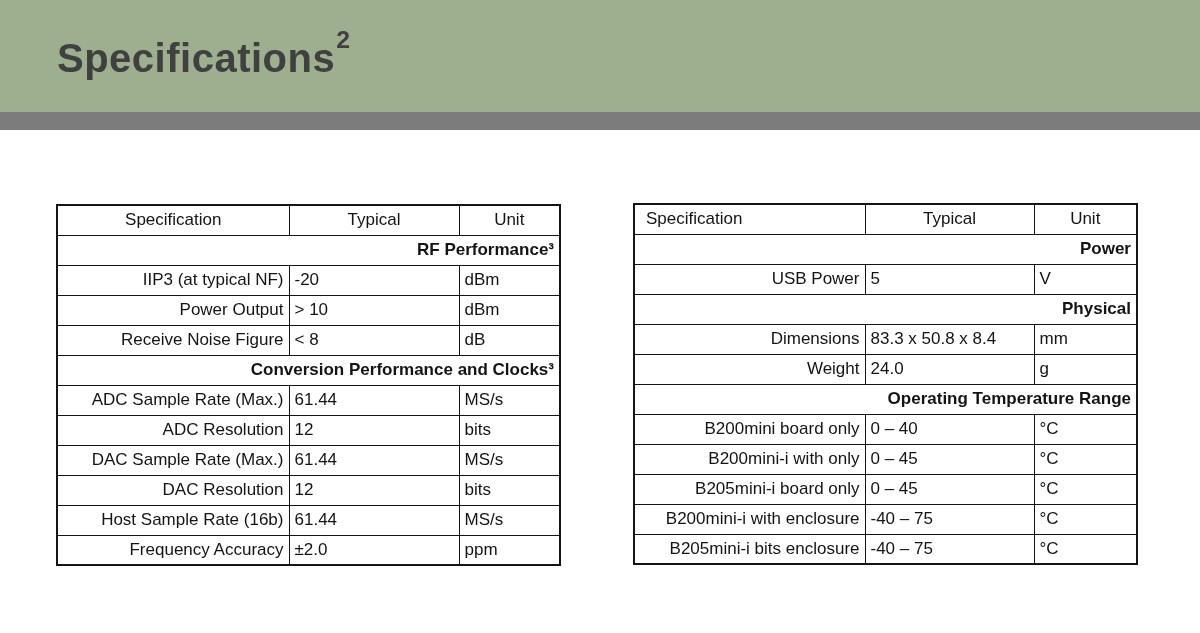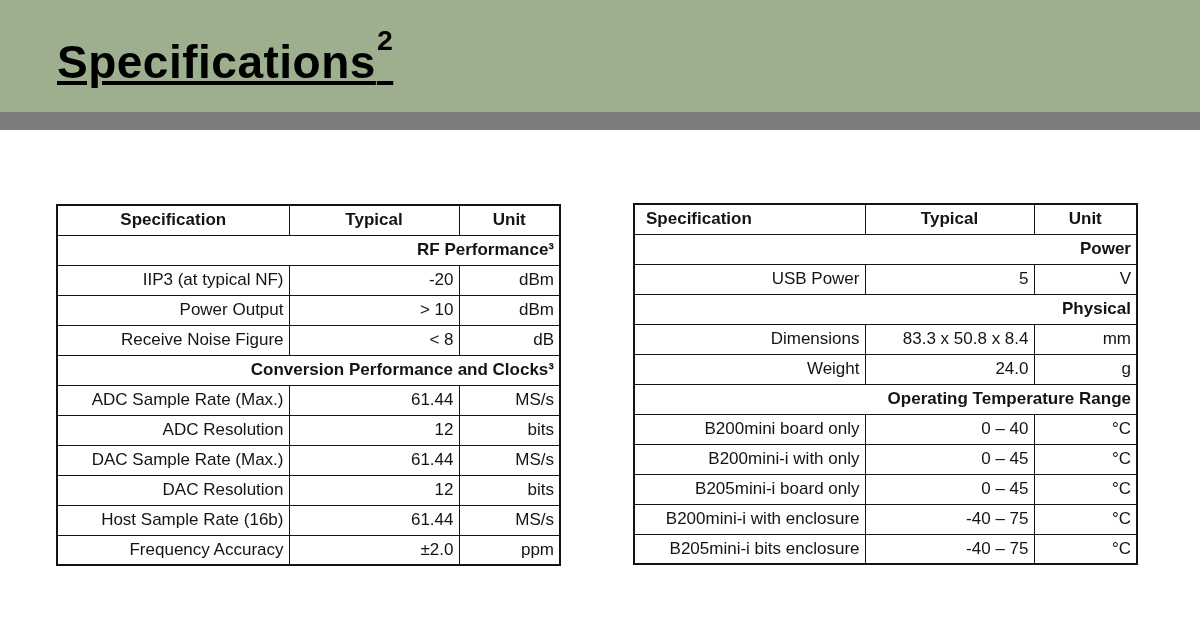--- a/index.html
+++ b/index.html
@@ -11,25 +11,24 @@
     overflow: hidden;
   }
   
   .banner {
     position: absolute; left: 0; top: 0;
     width: 1200px; height: 112px;
     background: #9daf8f;
   }
   .banner h1 {
     position: absolute; left: 57px; top: 38px;
-    font-size: 46px; line-height: 1;
+    font-size: 40px; line-height: 1;
     font-weight: bold;
-    color: #000000;
+    color: #404040;
     letter-spacing: 0.5px;
-    text-decoration: underline;
   }
   .banner h1 sup {
     font-size: 0.62em;
     position: relative; top: -0.42em;
     margin-left: 1px;
   }
   .accent-bar {
     position: absolute; left: 0; top: 112px;
     width: 1200px; height: 18px;
     background: #7c7c7c;
@@ -49,32 +48,32 @@
 
   table.spec th, table.spec td {
     border: 1.5px solid #141414;
     height: 30px;
     font-size: 17px;
     padding: 0 5px;
     white-space: nowrap;
     overflow: hidden;
   }
   table.spec th {
-    font-weight: bold;
+    font-weight: normal;
     text-align: center;
   }
   #right-table th.col-spec {
     text-align: left;
     padding-left: 11px;
   }
   td.spec-cell {
     text-align: right;
     padding-left: 11px;
   }
-  td.typ-cell, td.unit-cell { text-align: right; }
+  td.typ-cell, td.unit-cell { text-align: left; }
   tr.section td {
     text-align: right;
     font-weight: bold;
   }
 </style>
 </head>
 <body>
 
 <header class="banner">
   <h1><span>Specifications</span><sup>2</sup></h1>

